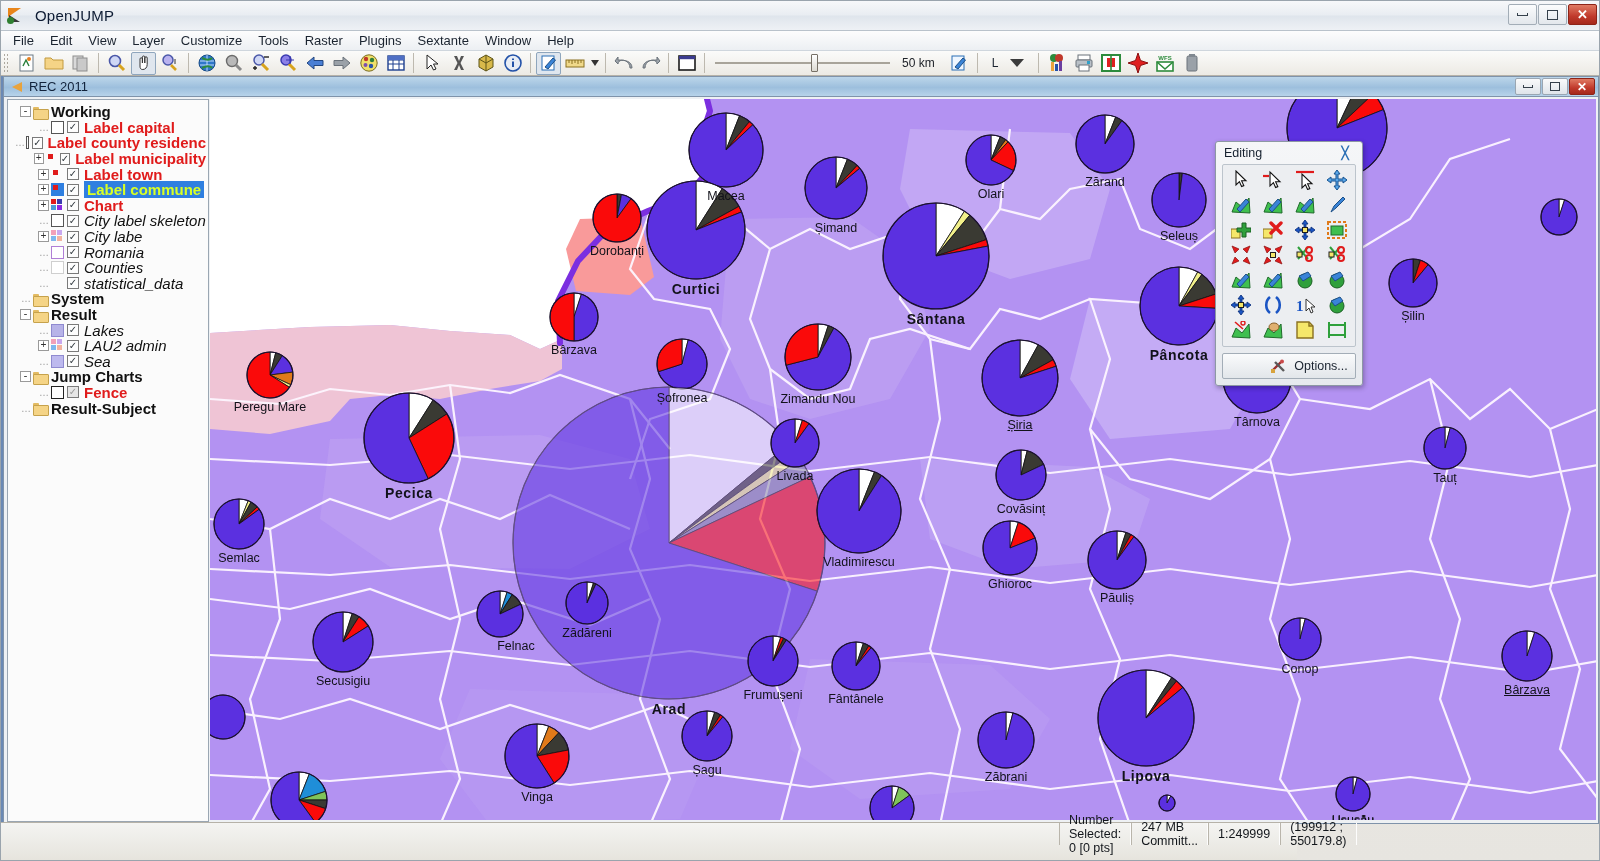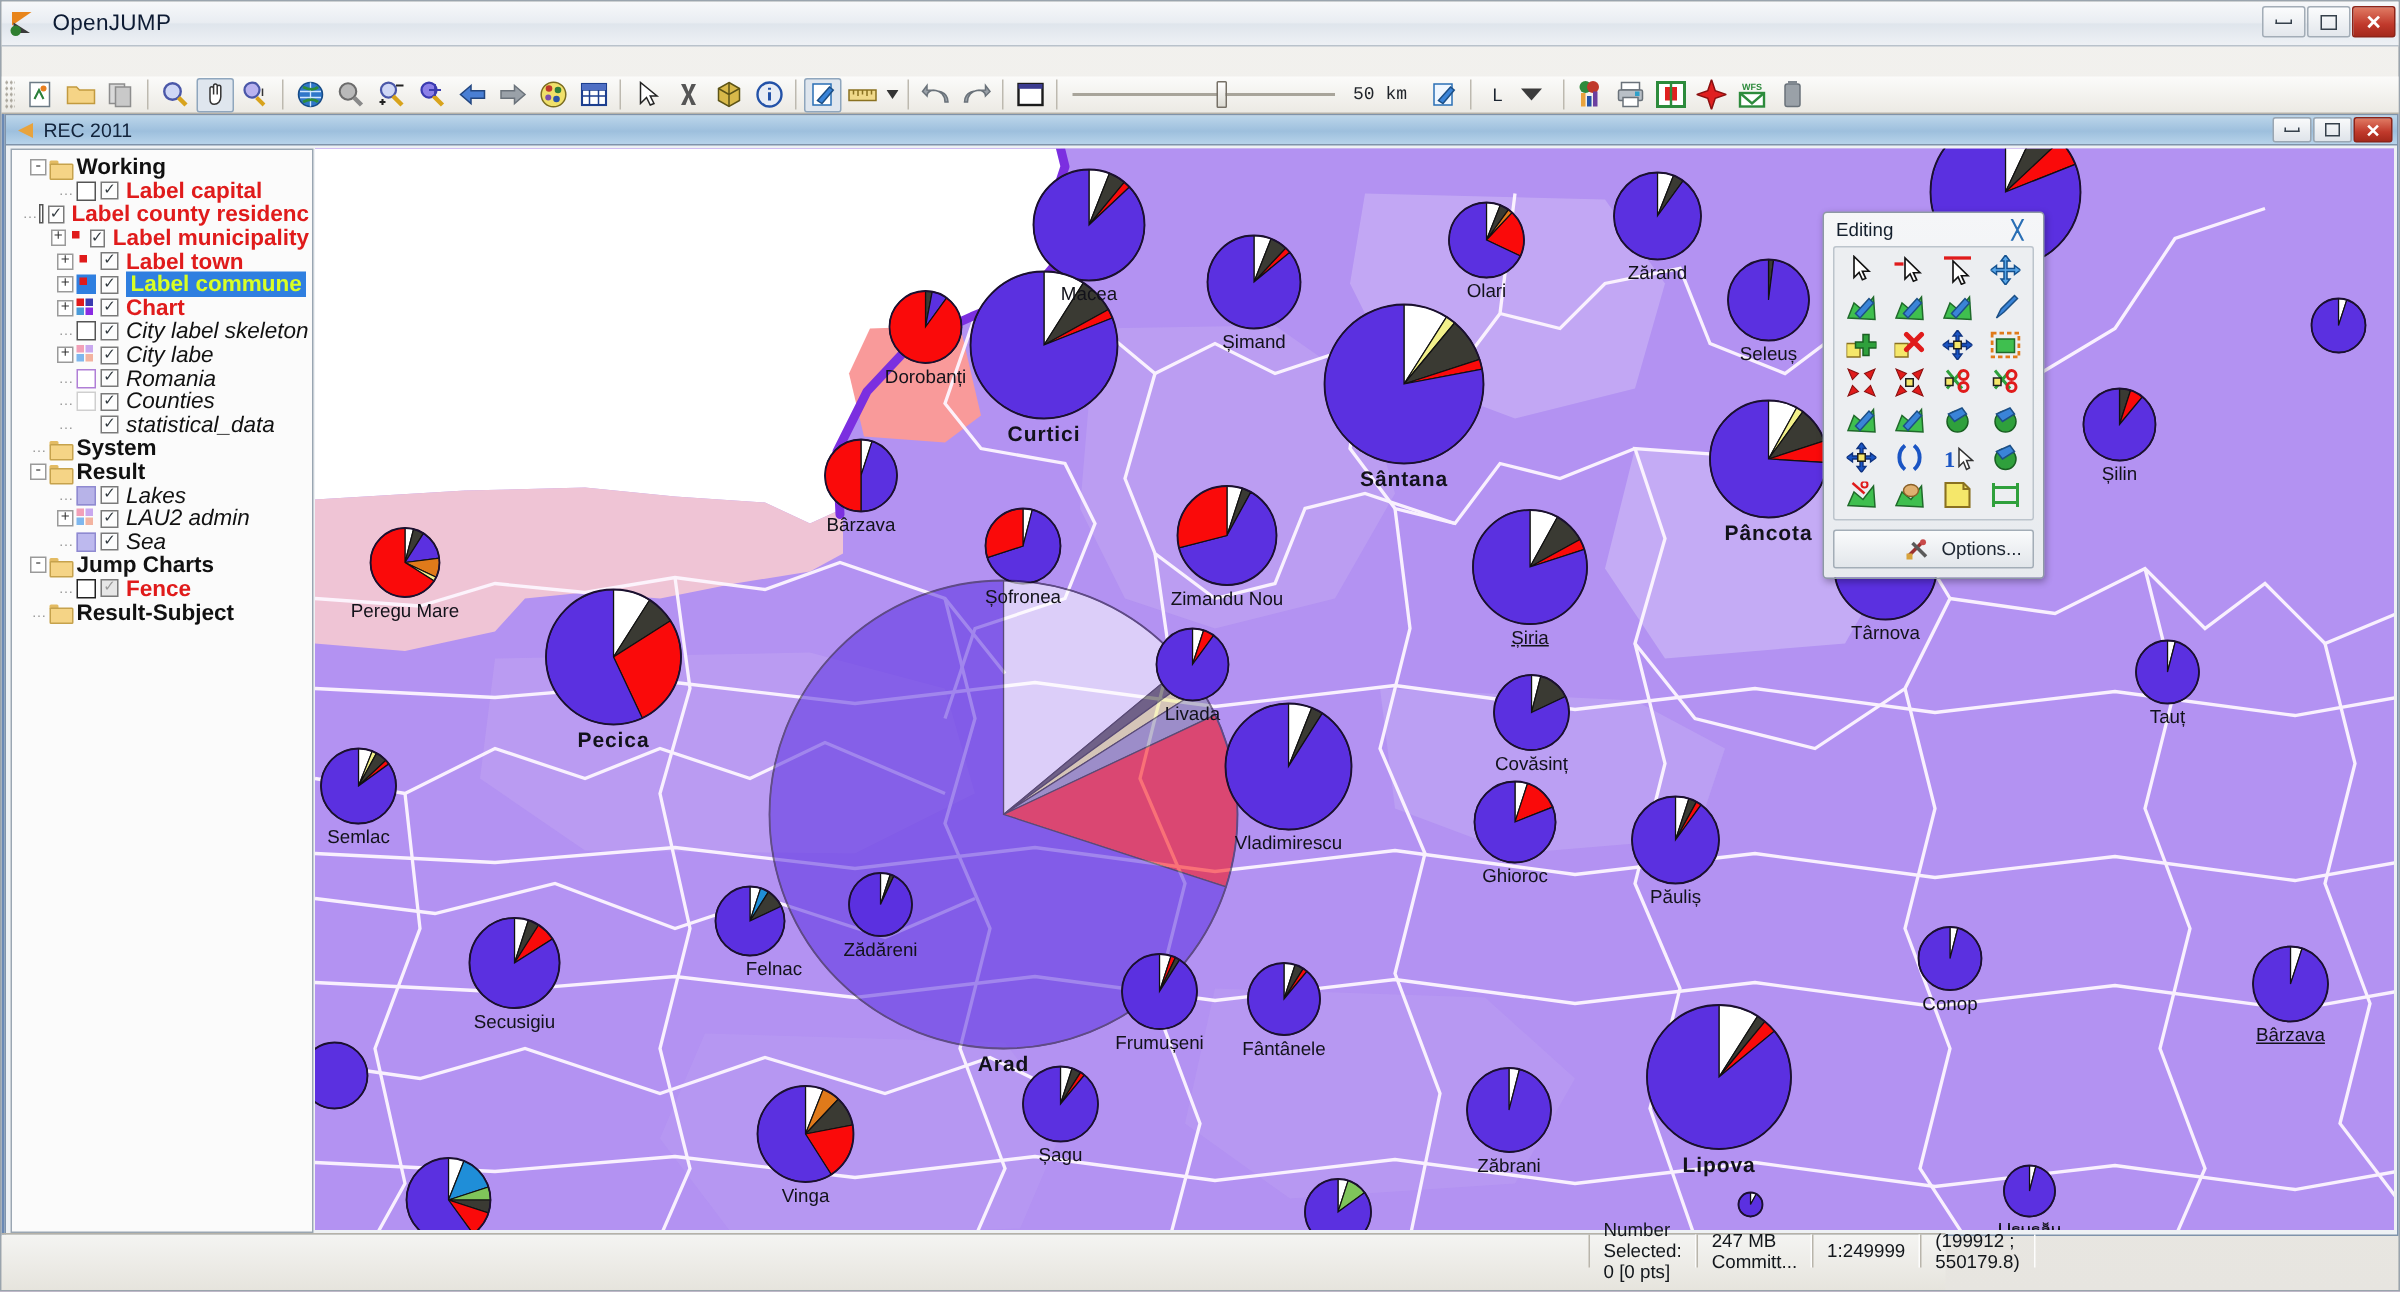--- a/index.html
+++ b/index.html
@@ -78,21 +78,21 @@
     border-bottom:1px solid #b6b2a8;
     display:flex; align-items:center;
   }
   .grip { width:7px; height:20px; margin:0 3px 0 2px;
     background-image: radial-gradient(#9a958a 40%, transparent 41%);
     background-size: 3px 4px; opacity:.8;}
   .tbtn { width:25px; height:23px; margin:0 1px; display:flex;
           align-items:center; justify-content:center; position:relative; }
   .tbtn.sel { background:#dfe6ee; border:1px solid #8fa6bd; border-radius:2px; }
   .tsep { width:1px; height:20px; background:#bdb9af; margin:0 4px; }
-  .slider-wrap { display:flex; align-items:center; margin-left:6px;font-family:Liberation Mono, monospace; }
+  .slider-wrap { display:flex; align-items:center; margin-left:6px; }
   .slider-track { width:175px; height:2px; background:#a8a49a; position:relative; }
   .slider-thumb { position:absolute; left:96px; top:-8px; width:7px; height:18px;
       background:linear-gradient(#ffffff,#dcdad2); border:1px solid #767066; border-radius:1px;}
   .slider-label { font-size:12px; color:#20242a; margin-left:12px; }
   .combo-l { font-size:12px; color:#1b2430; margin-left:10px; }
   .combo-arrow { width:0;height:0;border-left:7px solid transparent;border-right:7px solid transparent;
       border-top:8px solid #3b3b3b; margin-left:12px;}
 
   
   .desktop {
@@ -234,20 +234,33 @@
       <div class="wbtn">
           <span class="minglyph"></span>
         </div>
       <div class="wbtn">
           <span class="maxglyph"></span>
         </div>
       <div class="wbtn close">✕</div>
     </div>
   </div>
 
+  <div class="menubar">
+    <div class="menuitem">File</div>
+    <div class="menuitem">Edit</div>
+    <div class="menuitem">View</div>
+    <div class="menuitem">Layer</div>
+    <div class="menuitem">Customize</div>
+    <div class="menuitem">Tools</div>
+    <div class="menuitem">Raster</div>
+    <div class="menuitem">Plugins</div>
+    <div class="menuitem">Sextante</div>
+    <div class="menuitem">Window</div>
+    <div class="menuitem">Help</div>
+  </div>
 
   <div class="toolbar">
     <div class="grip"></div>
 
     <div class="tbtn">
       <svg width="20" height="20" viewBox="0 0 20 20">
           <rect x="3" y="2" width="13" height="16" fill="#fff" stroke="#6d7b86"></rect>
           <path d="M6 13 L9 7 L12 13" stroke="#2a7f3a" fill="none" stroke-width="1.4"></path>
           <circle cx="12" cy="6" r="2" fill="#e87f1f"></circle>
         </svg>

